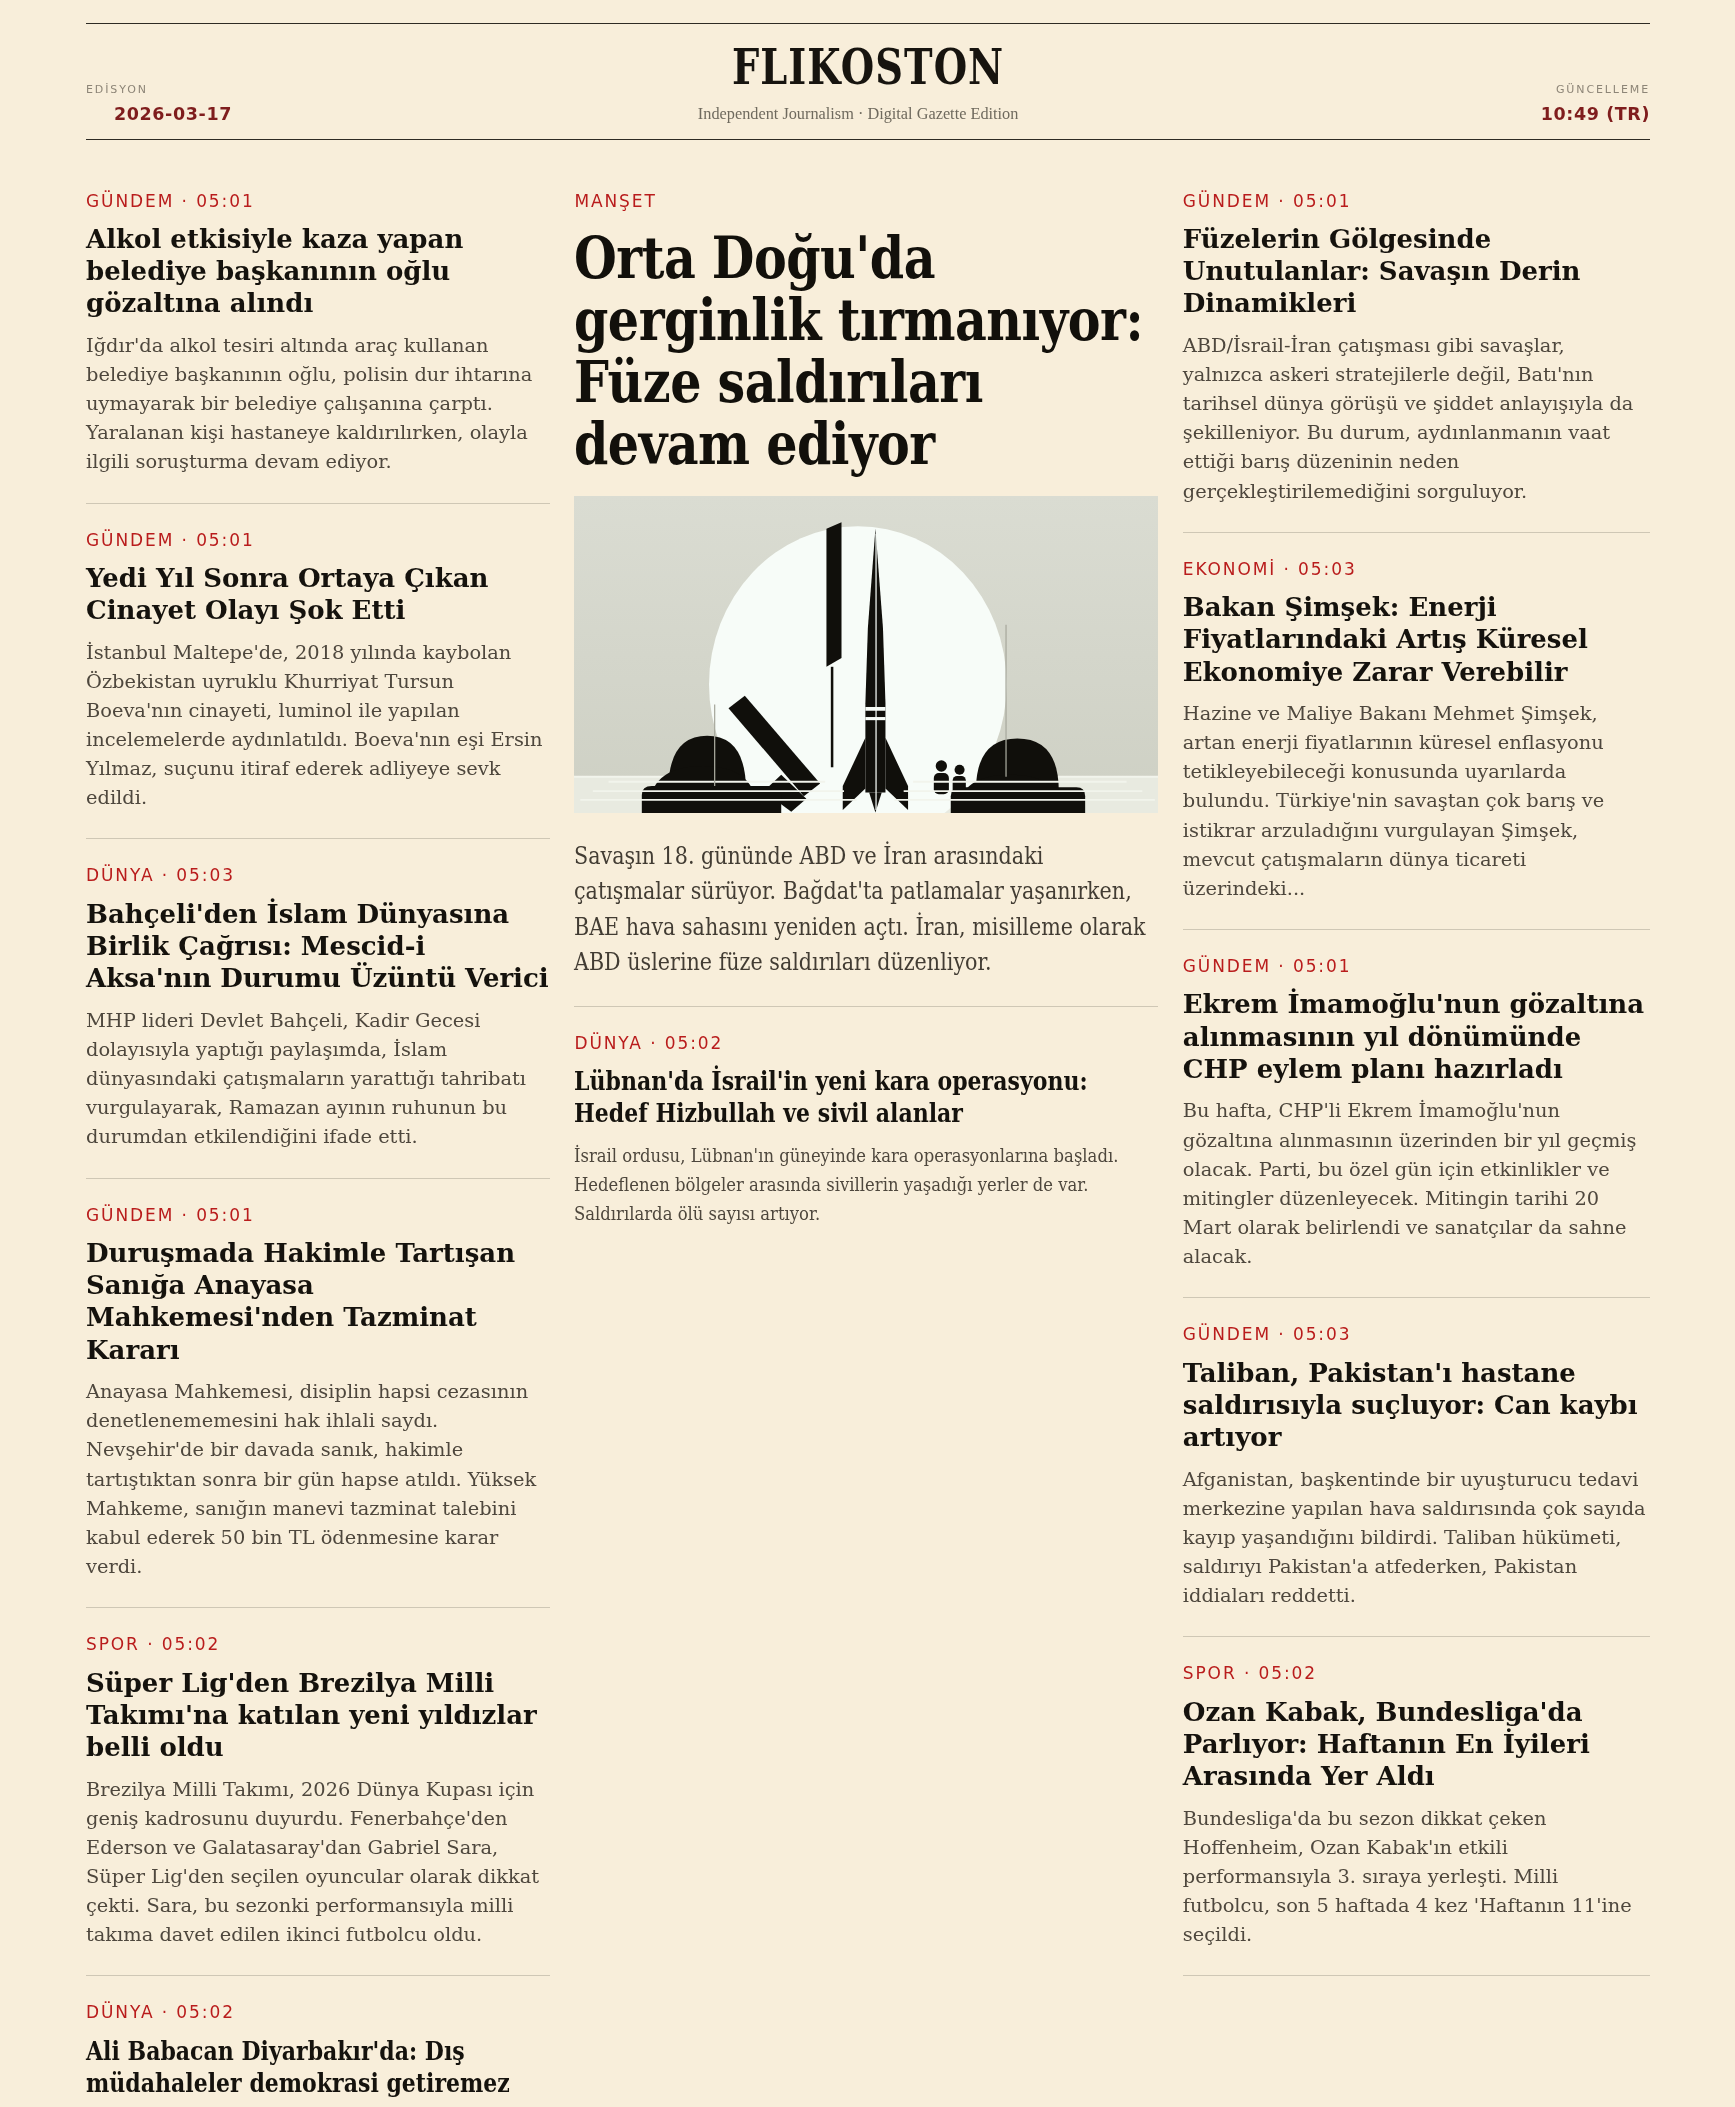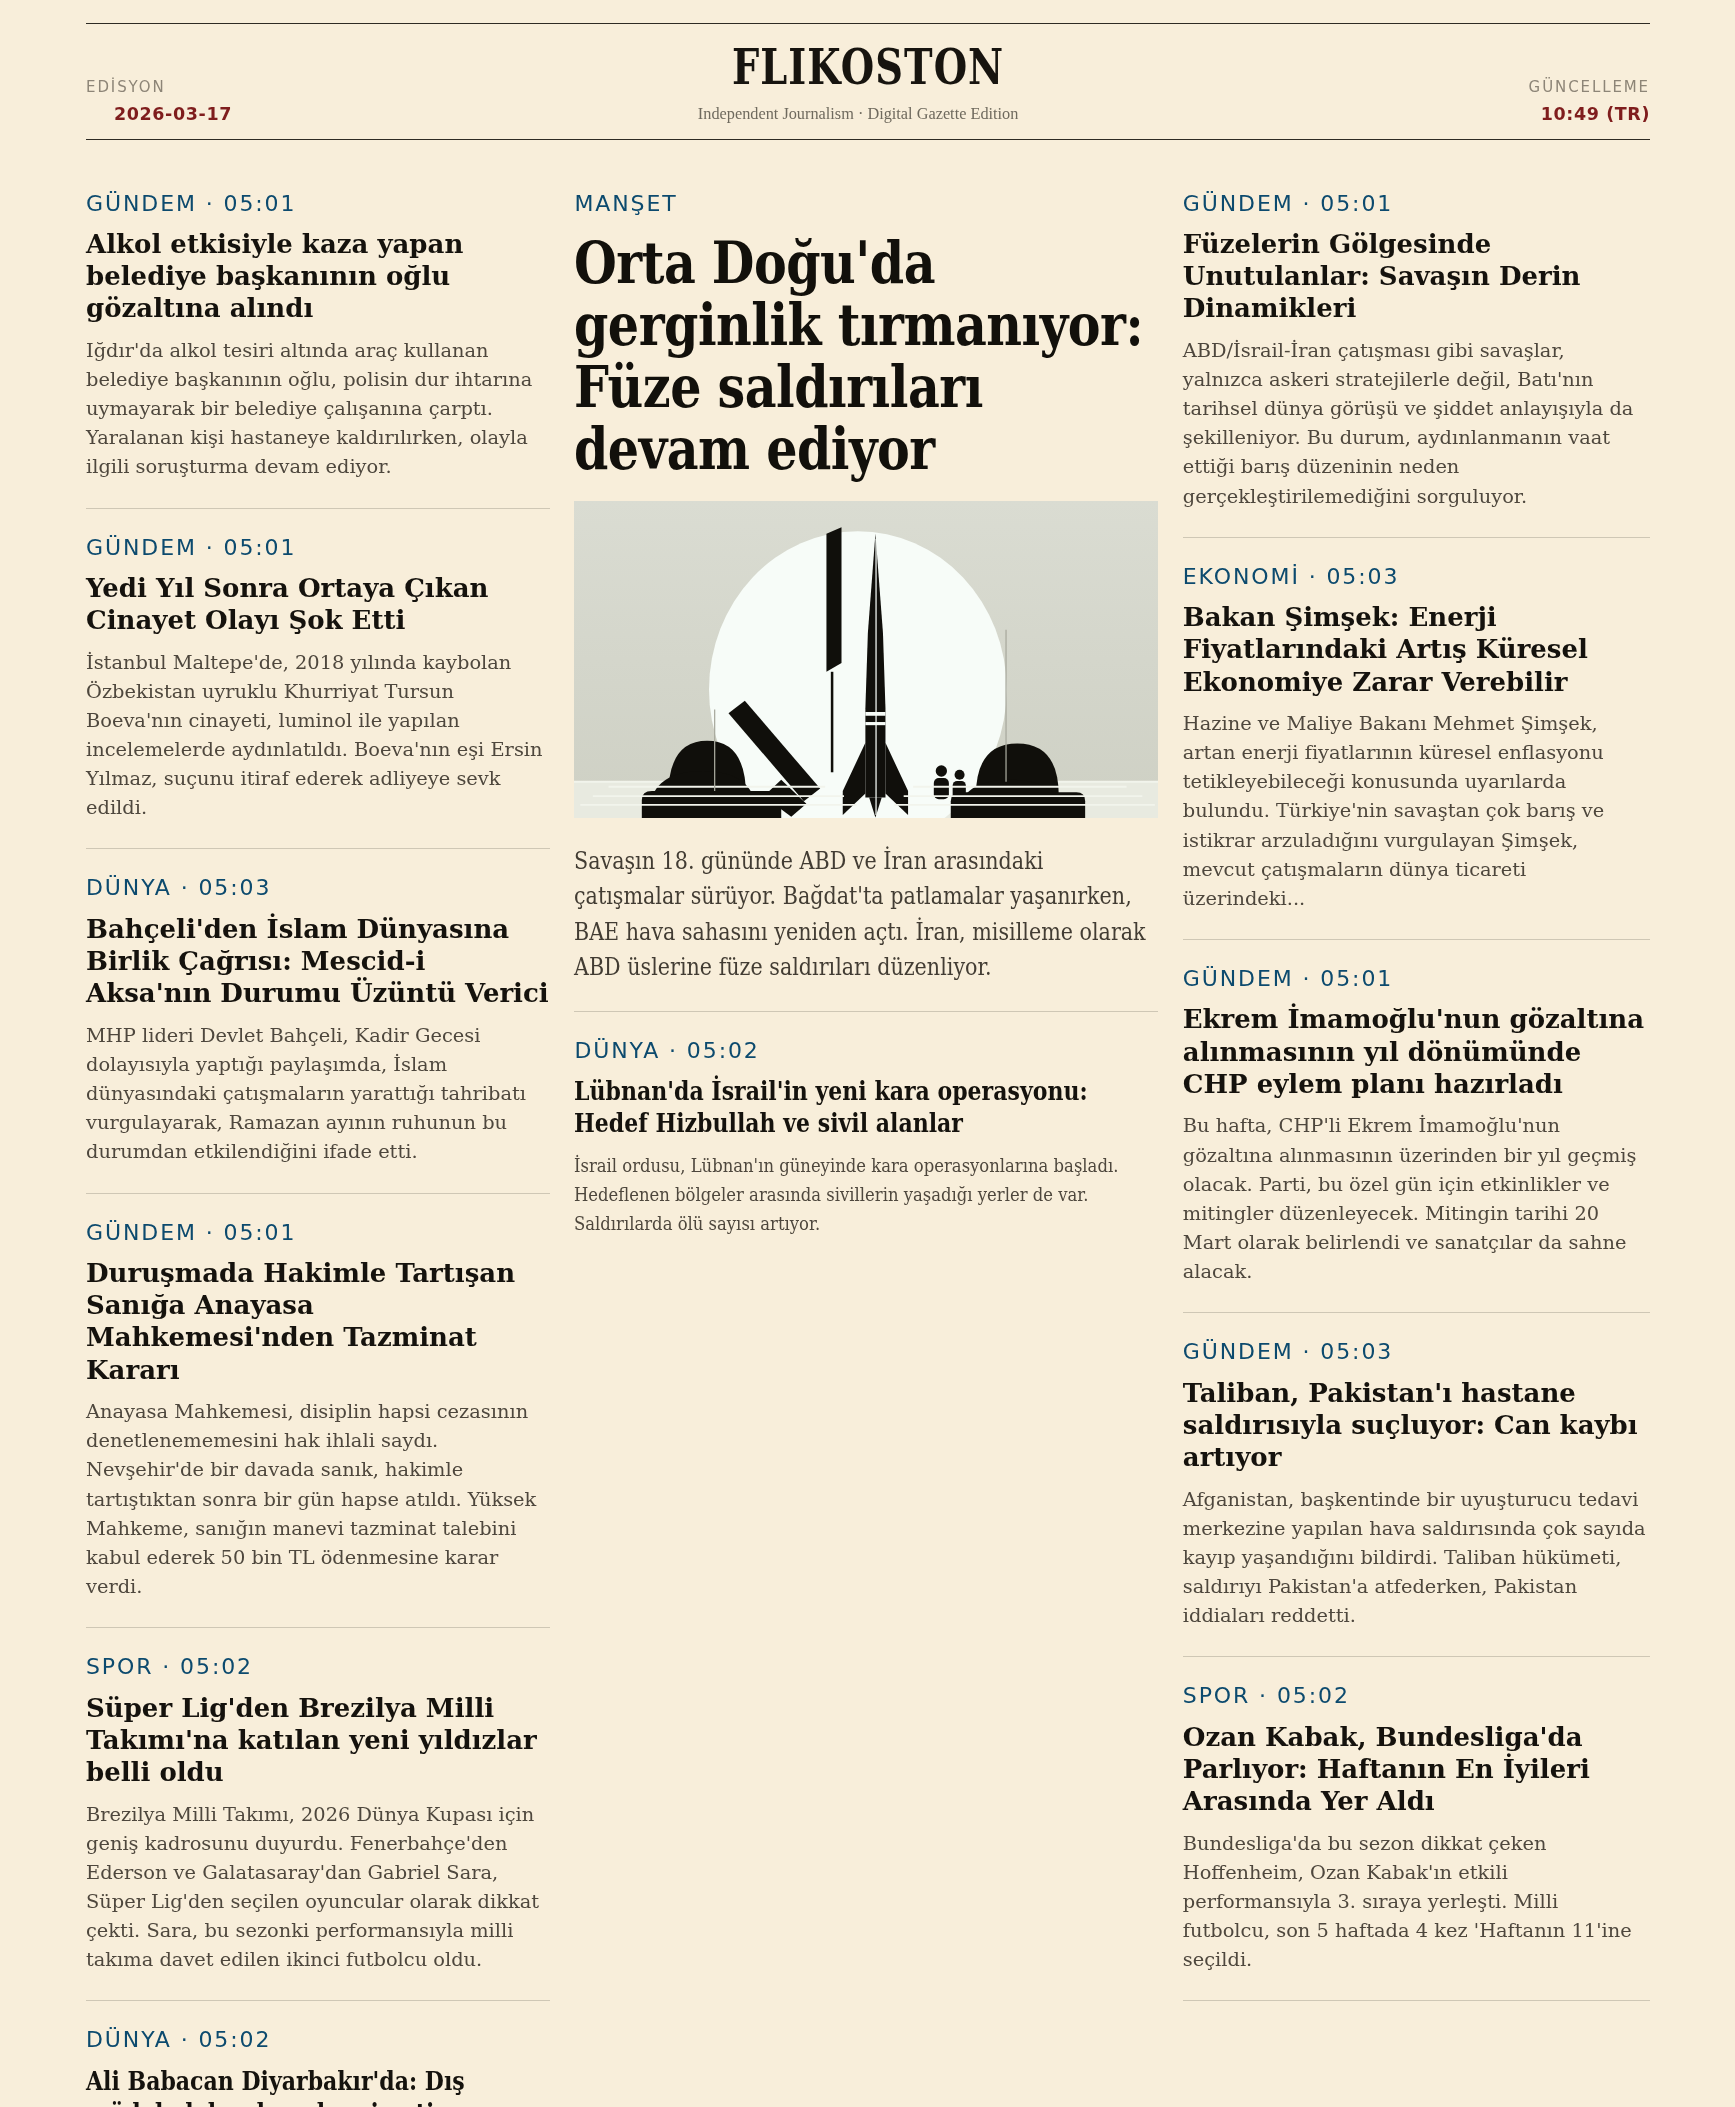--- a/index.html
+++ b/index.html
@@ -20,21 +20,21 @@
   }
   .rule-dark { border:none; border-top:1.9px solid #2e2b23; margin:0; }
 
   
   header.masthead-bar {
     display:grid; grid-template-columns:1fr auto 1fr;
     align-items:end;
     padding:19px 0 15px;
   }
   .h-label {
-    font-family:"DejaVu Sans", sans-serif; font-size:15px;
+    font-family:"DejaVu Sans", sans-serif; font-size:11px;
     letter-spacing:1.9px; color:#8d8577; margin-bottom:7.5px;
   }
   .h-value {
     font-family:"DejaVu Sans", sans-serif; font-weight:700;
     font-size:17.5px; letter-spacing:0.6px; color:#7f1d1d;margin-left:28px;
   }
   .h-right { text-align:right; }
   .h-center { text-align:left; padding:0 25px; }
   .masthead-title {
     font-family:"DejaVu Serif", serif; font-weight:900;
@@ -49,22 +49,22 @@
 
   
   main.grid {
     display:grid;
     grid-template-columns:464px 584px 467px;
     column-gap:24.4px;
     padding-top:51px;
     align-items:start;
   }
   .kicker {
-    font-family:"DejaVu Sans", sans-serif; font-size:22px;
-    letter-spacing:1.9px; color:#0c4a6e;
+    font-family:"DejaVu Sans", sans-serif; font-size:17px;
+    letter-spacing:1.9px; color:#b91c1c;
   }
   .story-title {
     font-family:"DejaVu Serif", serif; font-weight:700;
     font-size:26px; line-height:1.24; color:#15120d;
     margin:12.5px 0 11.3px;
   }
   .story-body {
     font-size:19.4px; line-height:1.5; color:#4e473d; margin:0;
   }
   hr.divider { border:none; border-top:1.3px solid #cfc7b5; margin:26px 0; }

